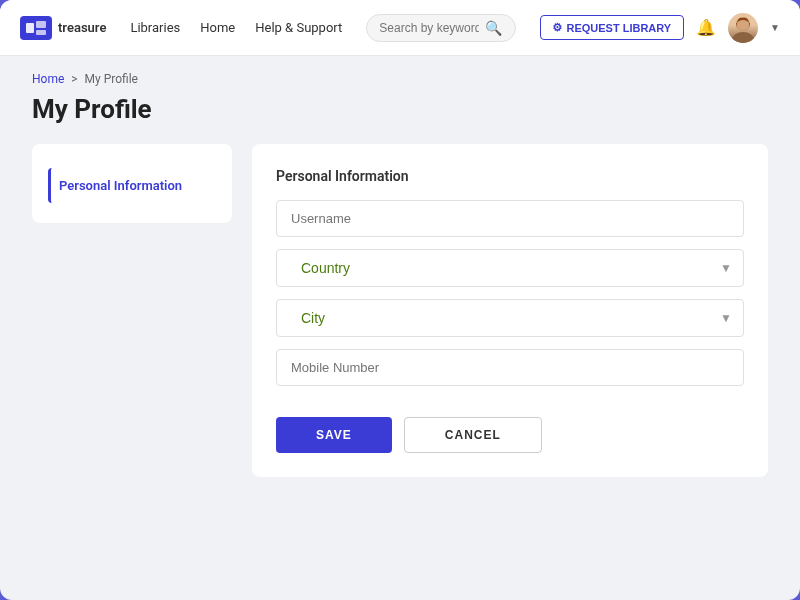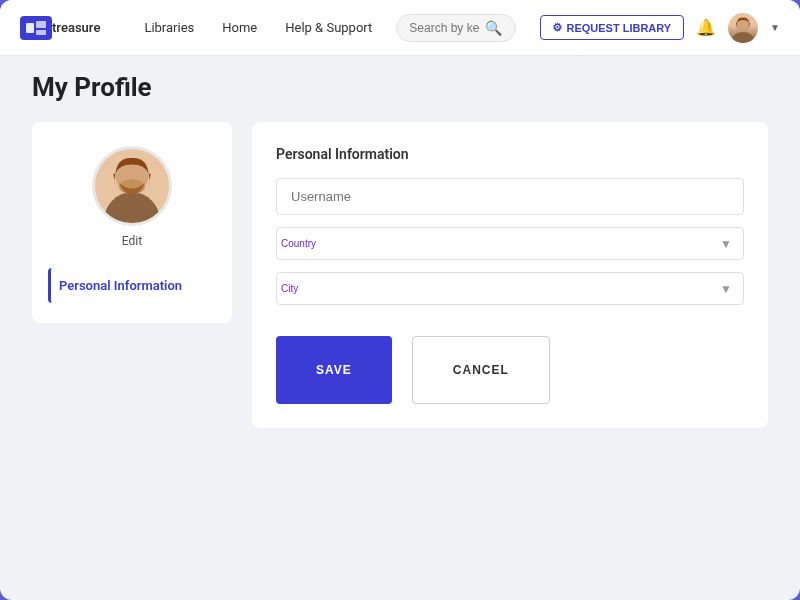--- a/index.html
+++ b/index.html
@@ -27,42 +27,43 @@
       display: flex;
       align-items: center;
       padding: 0 20px;
       gap: 24px;
       border-bottom: 1px solid #e8e8e8;
       flex-shrink: 0;
     }
     .logo-area {
       display: flex;
       align-items: center;
-      margin-right: 20px;
+      gap: 6px;
+      margin-right: 0;
     }
     .logo-icon {
       width: 32px;
       height: 24px;
       background: #3b3bd6;
       border-radius: 4px;
       display: flex;
       align-items: center;
       justify-content: center;
       color: white;
       font-size: 10px;
       font-weight: bold;
     }
     .logo-text {
       font-size: 13px;
       font-weight: 600;
       color: #333;
     }
     .nav-links {
       display: flex;
-      gap: 28px;
+      gap: 20px;
       align-items: flex-start;
     }
     .nav-link {
       font-size: 13px;
       color: #333;
       cursor: pointer;
       white-space: nowrap;
     }
     .search-bar {
       flex: 1;
@@ -231,58 +232,58 @@
       outline: none;
       width: 100%;
       background: #fff;
     }
     .form-select-wrapper {
       position: relative;
     }
     .form-select {
       border: 1px solid #e0e0e0;
       border-radius: 4px;
-      padding: 10px 4px;
-      font-size: 10px;
-      color: #6d28d9;
+      padding: 10px 24px;
+      font-size: 14px;
+      color: #4d7c0f;
       width: 100%;
       background: #fff;
       appearance: none;
       outline: none;
       cursor: pointer;
     }
     .select-arrow {
       position: absolute;
       right: 12px;
       top: 50%;
       transform: translateY(-50%);
       color: #999;
       font-size: 12px;
       pointer-events: none;
     }
     .button-row {
       display: flex;
-      gap: 20px;
+      gap: 12px;
     }
     .btn-save {
       background: #3b3bd6;
       color: white;
       border: none;
       padding: 10px 40px;
       border-radius: 4px;
       font-size: 12px;
       font-weight: 700;
       letter-spacing: 1px;
       cursor: pointer;
     }
     .btn-cancel {
       background: white;
       color: #333;
       border: 1.5px solid #ccc;
-      padding: 26px 40px;
+      padding: 10px 40px;
       border-radius: 4px;
       font-size: 12px;
       font-weight: 700;
       letter-spacing: 1px;
       cursor: pointer;
     }
   </style>
 </head>
 <body>
 
@@ -323,42 +324,30 @@
           <path d="M9 10 Q10 4 15 5 Q20 4 21 10 Q19 7 15 7 Q11 7 9 10Z" fill="#8b4513"></path>
           <path d="M9 10 Q8 14 9 16 Q8 12 8 10Z" fill="#8b4513"></path>
           <path d="M21 10 Q22 14 21 16 Q22 12 22 10Z" fill="#8b4513"></path>
         </svg>
       </div>
       <span style="font-size:10px;color:#666;">▼</span>
     </div>
   </nav>
 
   <div class="main-content">
+    <div class="breadcrumb">
+      <a href="#">Home</a>
+      <span class="separator">&gt;</span>
+      <span>My Profile</span>
+    </div>
     <h1 class="page-title">My Profile</h1>
 
     <div class="profile-layout">
 
       <div class="left-panel">
-        <div class="avatar-container">
-          <div class="avatar-large">
-            <svg width="80" height="80" viewBox="0 0 80 80">
-              <circle cx="40" cy="80" r="30" fill="#8b6340"></circle>
-              <circle cx="40" cy="32" r="18" fill="#d4a57a"></circle>
-
-              <ellipse cx="40" cy="44" rx="14" ry="8" fill="#c4915a"></ellipse>
-
-              <path d="M22 30 Q24 12 40 13 Q56 12 58 30 Q54 20 40 20 Q26 20 22 30Z" fill="#8b4513"></path>
-              <path d="M22 30 Q20 38 22 42 Q20 34 20 30Z" fill="#8b4513"></path>
-              <path d="M58 30 Q60 38 58 42 Q60 34 60 30Z" fill="#8b4513"></path>
-
-              <path d="M26 40 Q40 52 54 40 Q50 50 40 54 Q30 50 26 40Z" fill="#a0622a"></path>
-            </svg>
-          </div>
-          <span class="edit-label">Edit</span>
-        </div>
         <div class="nav-items">
           <div class="nav-item active">
             <span>Personal Information</span>
           </div>
         </div>
       </div>
 
       <div class="right-panel">
         <div class="section-title">Personal Information</div>
         <div class="form-fields">
@@ -368,20 +357,21 @@
               <option value="">Country</option>
             </select>
             <span class="select-arrow">▼</span>
           </div>
           <div class="form-select-wrapper">
             <select class="form-select">
               <option value="">City</option>
             </select>
             <span class="select-arrow">▼</span>
           </div>
+          <input class="form-input" type="text" placeholder="Mobile Number" style="">
         </div>
         <div class="button-row">
           <button class="btn-save">SAVE</button>
           <button class="btn-cancel">CANCEL</button>
         </div>
       </div>
     </div>
   </div>
 </div>
 

